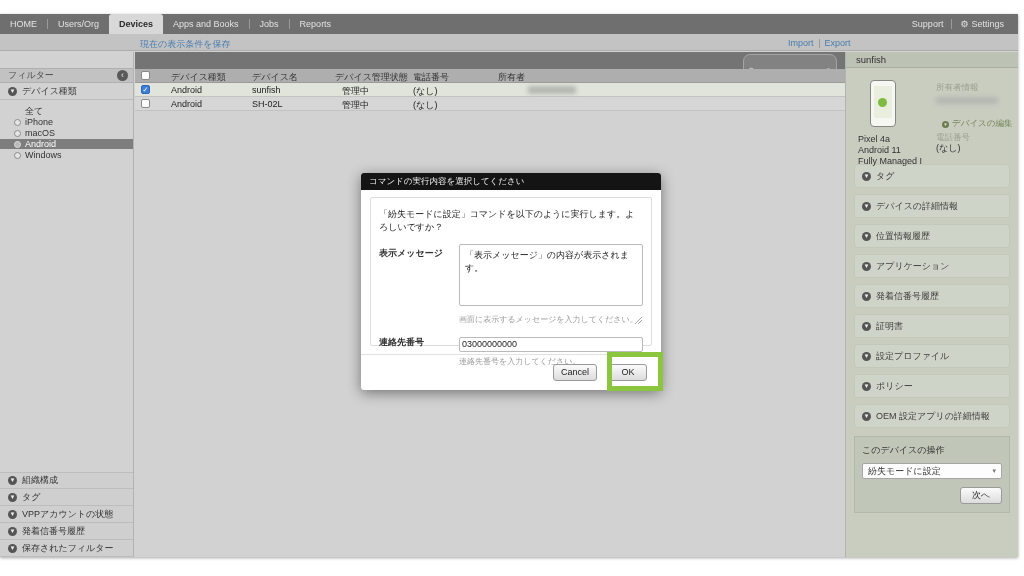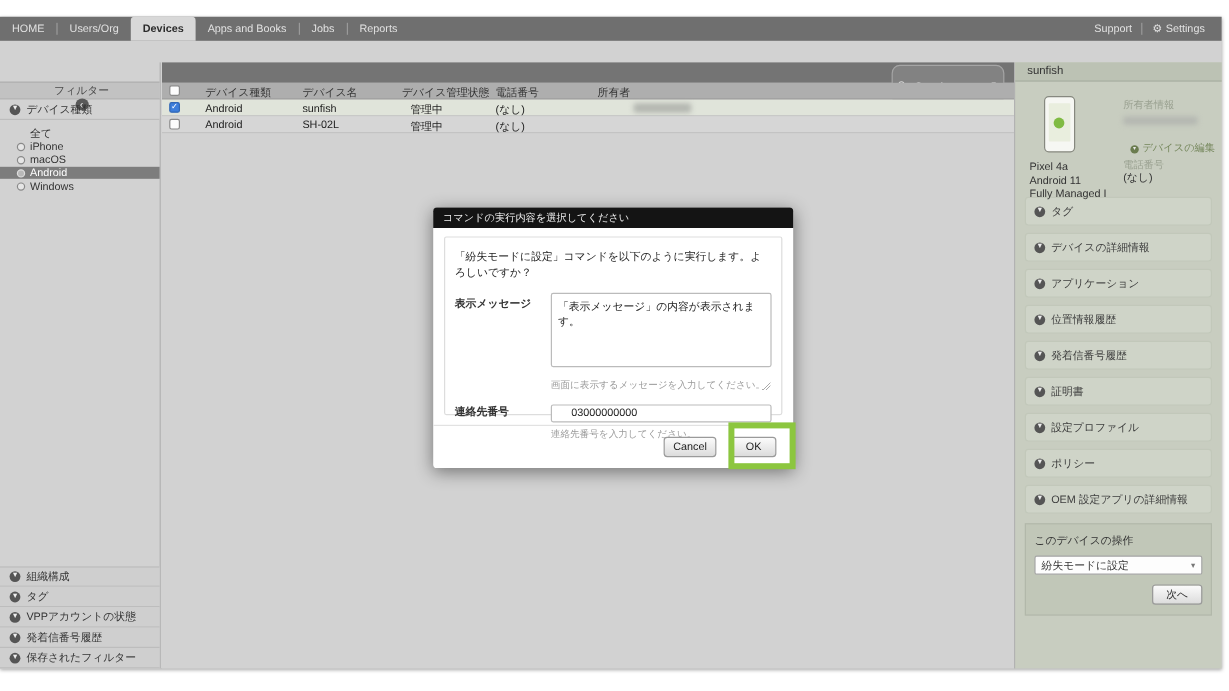--- a/index.html
+++ b/index.html
@@ -18,21 +18,21 @@
 
   
   #subbar { position:absolute; left:0; top:20px; width:100%; height:17px; background:#c3c3c3; border-bottom:1px solid #adadad; }
   .bluelink { font-size:9px; color:#4a7dae; text-decoration:none; cursor:pointer; }
   #save-view { position:absolute; left:140px; top:4px; }
   #impexp { position:absolute; left:788px; top:4px; display:flex; gap:5px; align-items:center; }
   .link-sep { width:1px; height:9px; background:#9a9a9a; }
 
   
   #lsidebar { position:absolute; left:0; top:38px; width:134px; bottom:0; background:#d2d2d2; border-right:1px solid #b2b2b2; }
-  #filter-head { margin-top:16px; height:15px; background:#c2c2c2; border-top:1px solid #b0b0b0; border-bottom:1px solid #b0b0b0; display:flex; align-items:center; padding:0 5px 0 8px;flex-direction:column; }
+  #filter-head { margin-top:16px; height:15px; background:#c2c2c2; border-top:1px solid #b0b0b0; border-bottom:1px solid #b0b0b0; display:flex; align-items:center; padding:0 5px 0 8px; }
   #filter-head span.t { font-size:9px; color:#4a4a4a; flex:1; }
   .circ-btn { width:11px; height:11px; border-radius:50%; background:#5a5a5a; color:#e8e8e8; font-size:9px; line-height:10px; text-align:center; cursor:pointer; }
   .sect-row { height:17px; display:flex; align-items:center; gap:5px; padding-left:8px; border-bottom:1px solid #bdbdbd; background:#cfcfcf; cursor:pointer; }
   .sect-row .ci { width:9px; height:9px; border-radius:50%; background:#555; color:#eee; font-size:7px; line-height:8px; text-align:center; flex:0 0 auto; }
   .sect-row .lb { font-size:9px; color:#333; white-space:nowrap; }
   #devtype-list { padding:6px 0 0 0; }
   .dt-item { height:10px; display:flex; align-items:center; gap:4px; padding-left:14px; font-size:9px; color:#333; margin-bottom:1px; cursor:pointer; }
   .dt-item .ri { width:7px; height:7px; border-radius:50%; border:1px solid #8a8a8a; background:#e6e6e6; flex:0 0 auto; }
   .dt-item.selected { background:#7d7d7d; color:#fff; }
   .dt-item.selected .ri { border-color:#ddd; background:#b9b9b9; }
@@ -94,21 +94,21 @@
   #modal-title span { font-size:8.5px; color:#f2f2f2; }
   #modal-panel { position:absolute; left:9px; right:9px; top:24px; bottom:44px; border:1px solid #ddd; border-radius:2px; padding:10px 8px 0 8px; }
   #confirm-text { font-size:9px; color:#222; margin-bottom:10px; }
   .fld { display:flex; margin-bottom:8px; }
   .fld .flabel { width:80px; font-size:9px; color:#333; font-weight:bold; padding-top:3px; flex:0 0 auto; }
   .fld .fctl { flex:1; }
   #msg-textarea { width:100%; height:62px; border:1px solid #bbb; border-radius:2px; font-size:9px; color:#222; padding:4px 5px; resize:none; font-family:inherit; position:relative; }
   .resize-grip { position:absolute; right:1px; bottom:1px; width:7px; height:7px; background:
       linear-gradient(135deg, transparent 50%, #aaa 50%, #aaa 57%, transparent 57%, transparent 71%, #aaa 71%, #aaa 78%, transparent 78%); }
   .fhelp { font-size:8px; color:#9a9a9a; margin-top:4px; }
-  #tel-input { width:100%; height:15px; border:1px solid #bbb; border-radius:2px; font-size:9px; color:#222; padding:0 16px; font-family:inherit; }
+  #tel-input { width:100%; height:15px; border:1px solid #bbb; border-radius:2px; font-size:9px; color:#222; padding:0 2px; font-family:inherit; }
   #modal-footer { position:absolute; left:0; right:0; bottom:0; height:36px; border-top:1px solid #e2e2e2; }
   #cancel-btn { position:absolute; right:64px; top:9px; width:44px; height:17px; line-height:15px; }
   #ok-btn { position:absolute; right:14px; top:9px; width:38px; height:17px; line-height:15px; }
   #green-box { position:absolute; left:607px; top:352px; width:56px; height:39px; border:5px solid #8cc63f; z-index:50; pointer-events:none; }
   .relwrap { position:relative; }
 </style>
 </head>
 <body>
 
 <div id="stage">
@@ -127,20 +127,28 @@
       <div id="nav-right">
         <div class="nav-tab">Support</div>
         <div class="nav-sep"></div>
         <div class="nav-tab">
             <span class="gear">⚙</span>
             <span>Settings</span>
           </div>
       </div>
     </div>
 
+    <div id="subbar">
+      <span id="save-view" class="bluelink">現在の表示条件を保存</span>
+      <div id="impexp">
+        <span class="bluelink">Import</span>
+        <span class="link-sep"></span>
+        <span class="bluelink">Export</span>
+      </div>
+    </div>
 
     <div id="lsidebar">
       <div id="filter-head">
         <span class="t">フィルター</span>
         <span class="circ-btn">‹</span>
       </div>
       <div class="sect-row" style="background:#d2d2d2;">
         <span class="ci">▾</span>
         <span class="lb">デバイス種類</span>
       </div>
@@ -253,25 +261,25 @@
       <div class="rp-sect">
           <span class="ci">▾</span>
           <span class="lb">タグ</span>
         </div>
       <div class="rp-sect">
           <span class="ci">▾</span>
           <span class="lb">デバイスの詳細情報</span>
         </div>
       <div class="rp-sect">
           <span class="ci">▾</span>
+          <span class="lb">位置情報履歴</span>
+        </div>
+      <div class="rp-sect">
+          <span class="ci">▾</span>
           <span class="lb">アプリケーション</span>
-        </div>
-      <div class="rp-sect">
-          <span class="ci">▾</span>
-          <span class="lb">位置情報履歴</span>
         </div>
       <div class="rp-sect">
           <span class="ci">▾</span>
           <span class="lb">発着信番号履歴</span>
         </div>
       <div class="rp-sect">
           <span class="ci">▾</span>
           <span class="lb">証明書</span>
         </div>
       <div class="rp-sect">

